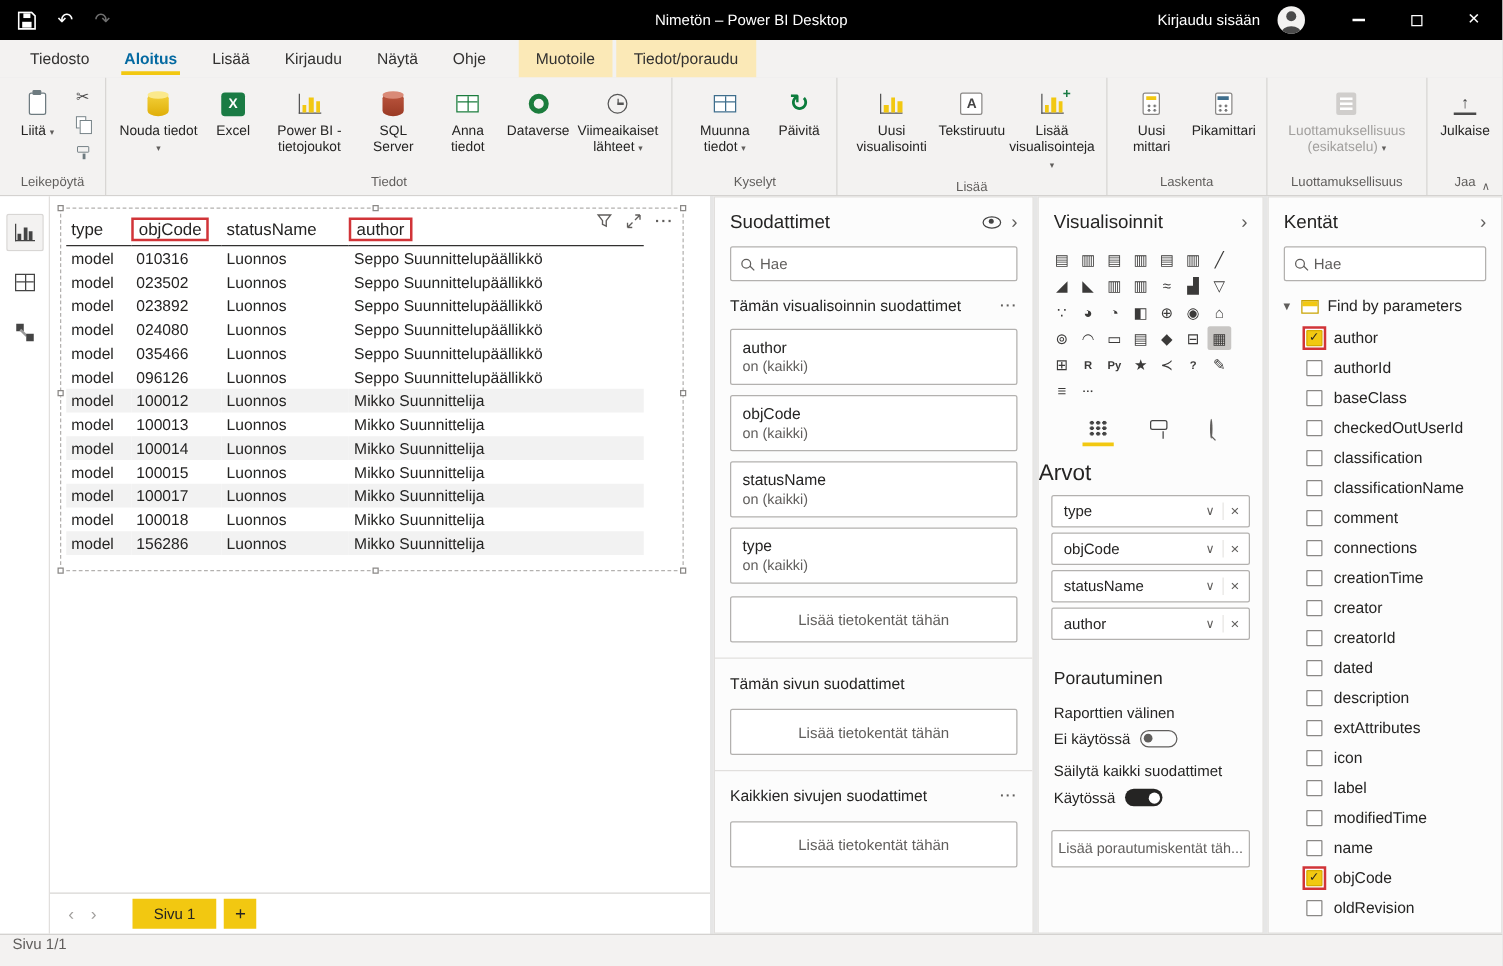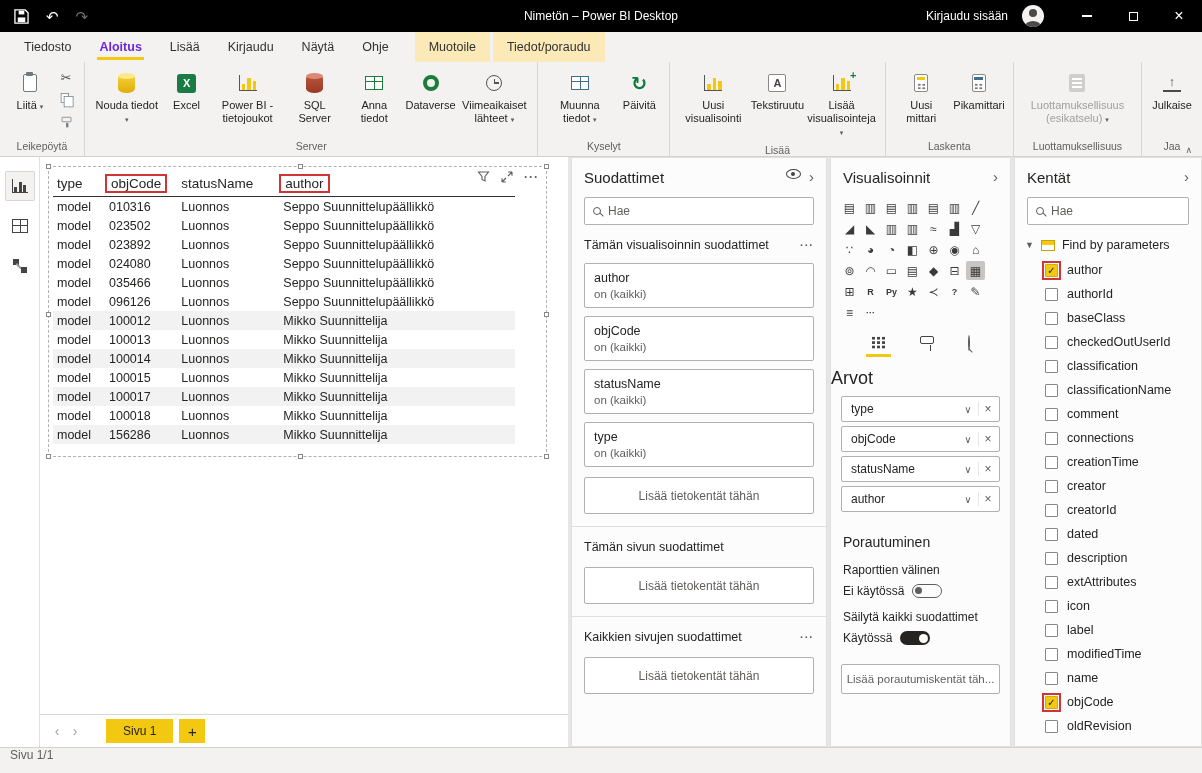--- a/index.html
+++ b/index.html
@@ -17,21 +17,21 @@
 .tb-avatar{width:22px;height:22px;border-radius:50%;background:#f3f2f1;position:relative;overflow:hidden;margin-right:20px;cursor:pointer}
 .tb-avatar .av-head{position:absolute;top:4px;left:7px;width:8px;height:8px;border-radius:50%;background:#4a4a4a}
 .tb-avatar .av-body{position:absolute;bottom:-5px;left:3px;width:16px;height:11px;border-radius:50% 50% 0 0;background:#4a4a4a}
 .wbtn{width:46px;height:32px;display:flex;align-items:center;justify-content:center;cursor:pointer;font-size:16px}
 .wbtn .bar{width:10px;height:1.3px;background:#fff}
 .wbtn .sq{width:9px;height:9px;border:1.2px solid #fff}
 
 
 .ribbon-tabs{position:absolute;top:32px;left:0;right:0;height:30px;background:#f3f2f1;display:flex;align-items:stretch;padding-left:10px}
 .rtab{display:flex;align-items:center;padding:0 14px;font-size:12.5px;color:#323130;cursor:pointer;position:relative;white-space:nowrap}
-.rtab.active{font-weight:700;color:#6d28d9}
+.rtab.active{font-weight:700;color:#0369a1}
 .rtab.active::after{content:"";position:absolute;left:12px;right:12px;bottom:2px;height:3px;background:#f2c811}
 .rtab.contextual{background:#fbe9b7}
 .rtab:nth-child(7){margin-left:12px}
 .rtab.contextual+.rtab.contextual{margin-left:3px}
 
 
 .ribbon{position:absolute;top:62px;left:0;right:0;height:95px;background:#f3f2f1;display:flex;align-items:stretch;border-bottom:1px solid #d4d2d0;overflow:hidden}
 .rgroup{display:flex;flex-direction:column;padding-top:3px}
 .rgroup+.rgroup{border-left:1px solid #d8d6d4}
 .rgroup-items{flex:1;display:flex;align-items:flex-start;padding:1px 6px 0}
@@ -112,21 +112,21 @@
 .ptable tr:nth-child(2n+8){background:#f2f2f2}
 .hl{display:inline-block;border:2px solid #d13438;padding:0 4px;margin:-2px 0 -2px -4px}
 
 .page-strip{position:absolute;left:0;right:0;bottom:0;height:33px;background:#fff;border-top:1px solid #d8d6d4;display:flex;align-items:center;padding-left:8px}
 .pg-nav{width:18px;text-align:center;color:#a19f9d;font-size:14px;cursor:pointer}
 .pg-tab{margin-left:22px;background:#f2c811;color:#252423;font-size:12px;padding:5px 17px;cursor:pointer}
 .pg-add{margin-left:6px;background:#f2c811;width:26px;height:24px;display:flex;align-items:center;justify-content:center;font-size:15px;cursor:pointer}
 
 
 .pane{position:absolute;top:0;bottom:0;background:#fcfcfc;border:1px solid #e1dfdd;overflow:hidden}
-.pane-h{display:flex;padding:11px 12px 8px}
+.pane-h{display:flex;align-items:center;padding:11px 12px 8px}
 .pane-title{font-size:15px;color:#252423;flex:1}
 .chev{color:#605e5c;font-size:15px;cursor:pointer;margin-left:8px;line-height:1}
 .eye{width:15px;height:10px;border:1.5px solid #444;border-radius:50%;position:relative;cursor:pointer;margin-left:8px;flex:none}
 .eye::before{content:"";position:absolute;left:4px;top:1.6px;width:4px;height:4px;border-radius:50%;background:#444}
 .searchbox{margin:3px 12px 0;height:28px;border:1px solid #b3b1af;background:#fff;display:flex;align-items:center;padding:0 8px;gap:7px;border-radius:2px}
 .searchbox input{border:0;outline:0;flex:1;font:inherit;font-size:12px;color:#252423;background:transparent;min-width:0}
 .searchbox input::placeholder{color:#605e5c}
 .mag{width:8px;height:8px;border:1.4px solid #605e5c;border-radius:50%;position:relative;flex:none}
 .mag::after{content:"";position:absolute;width:5px;height:1.4px;background:#605e5c;transform:rotate(45deg);right:-4.2px;bottom:-1px}
 .mag.big{width:10px;height:10px}
@@ -290,21 +290,21 @@
           </span>
           <span class="lbl">Dataverse</span>
         </div>
         <div class="rbtn">
           <span class="ic">
             <span class="sh clock"></span>
           </span>
           <span class="lbl">Viimeaikaiset lähteet <span class="caret">▾</span></span>
         </div>
       </div>
-      <div class="rgroup-label">Server</div>
+      <div class="rgroup-label">Tiedot</div>
     </div>
     <div class="rgroup">
       <div class="rgroup-items">
         <div class="rbtn">
           <span class="ic">
             <span class="sh grid grid-b"></span>
           </span>
           <span class="lbl">Muunna tiedot <span class="caret">▾</span></span>
         </div>
         <div class="rbtn">

